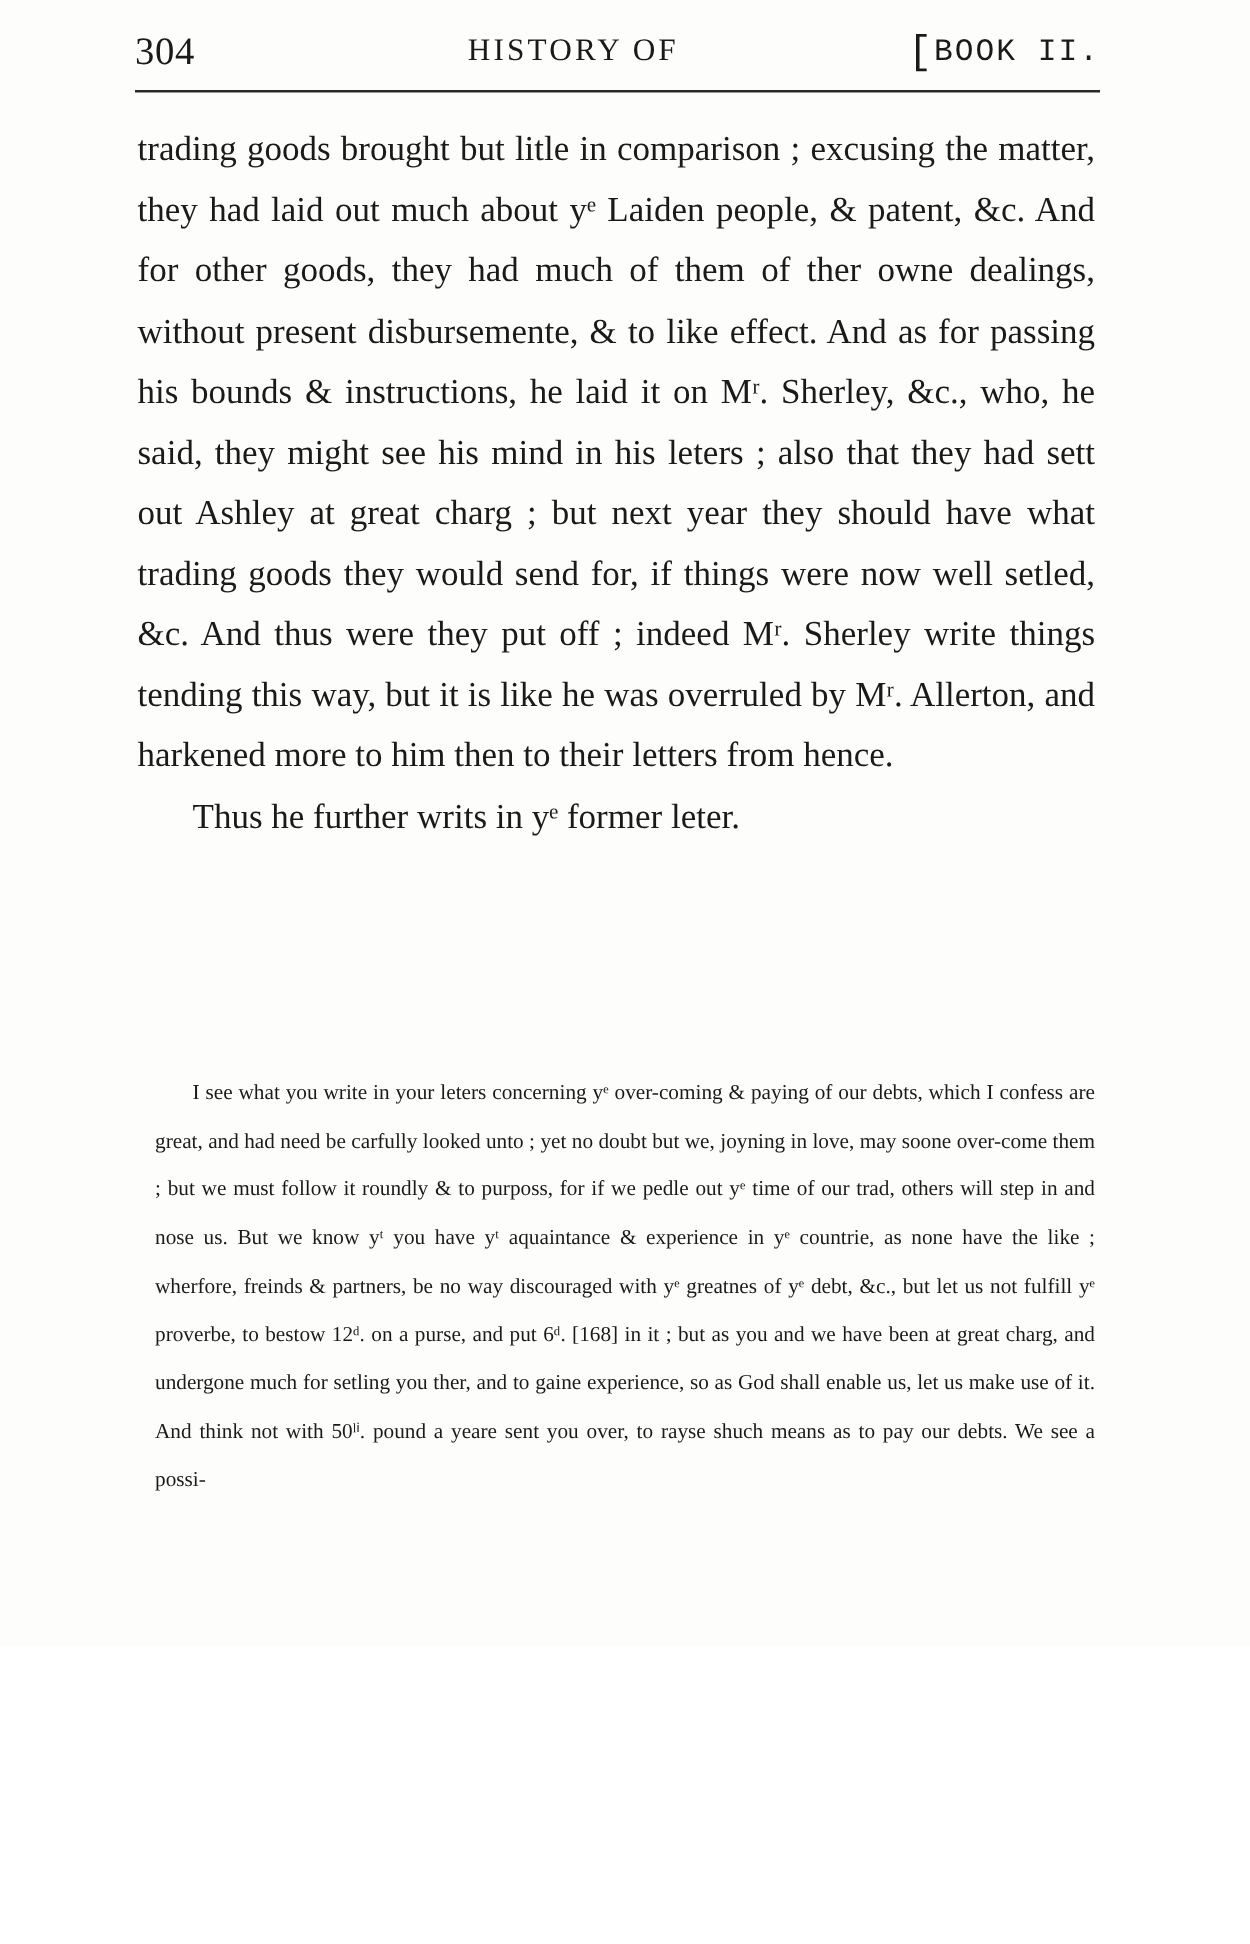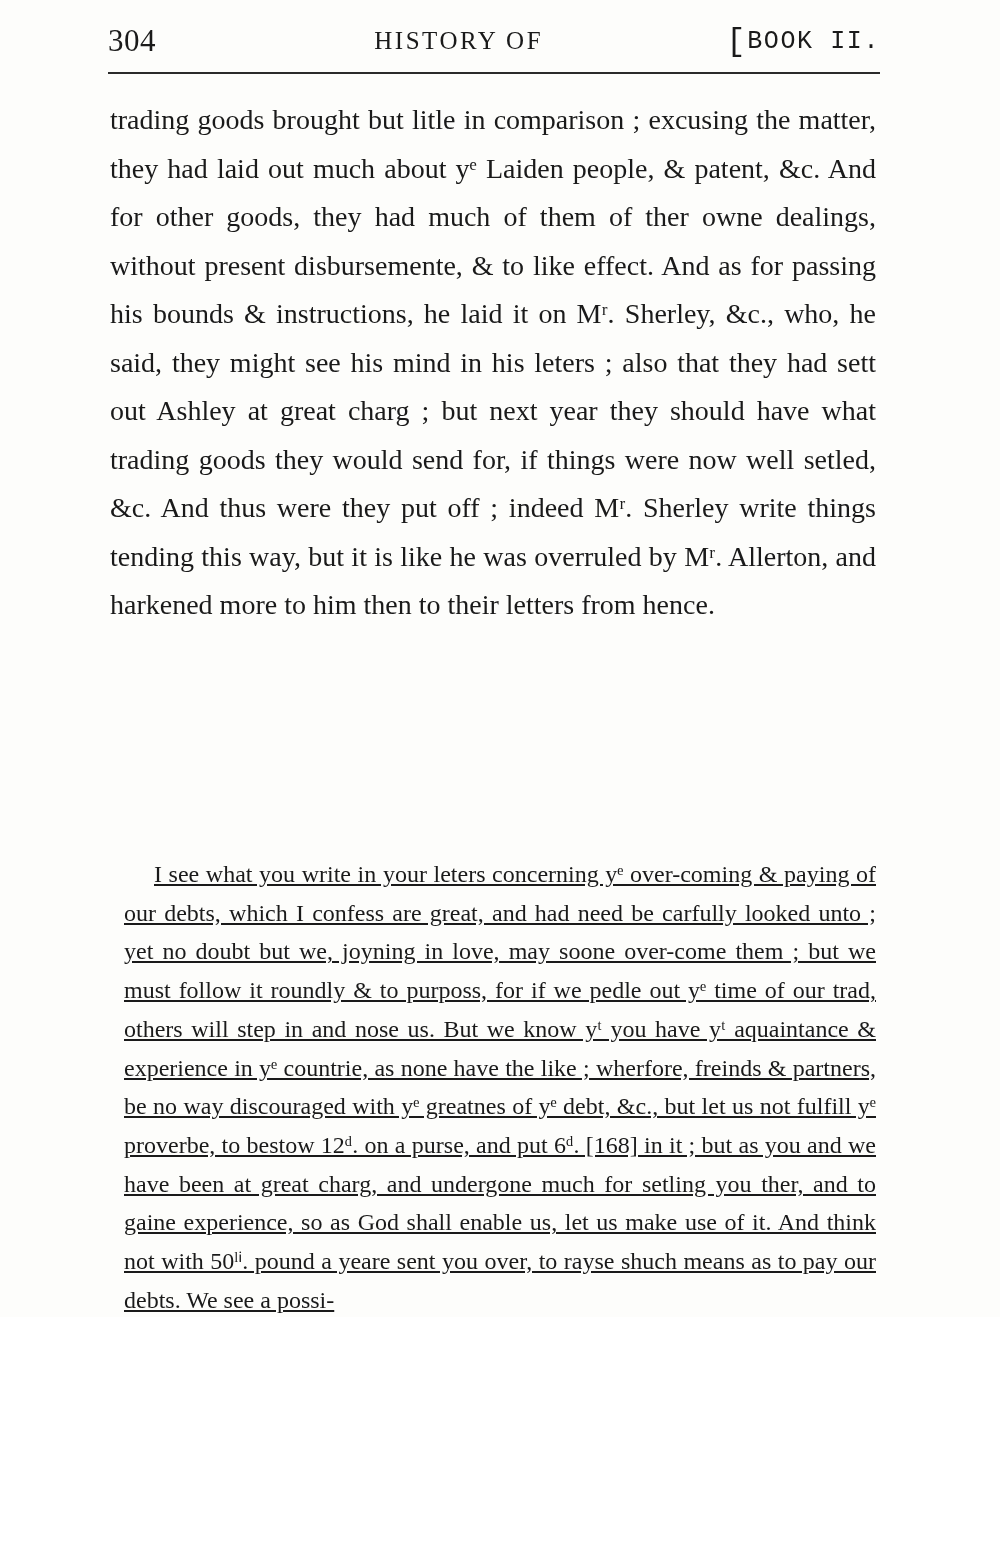--- a/index.html
+++ b/index.html
@@ -80,41 +80,41 @@
     text-indent: 44px;
   }
   .quote-block {
     position: absolute;
     left: 124px;
     top: 855px;
     width: 752px;
   }
   p.quote {
     margin: 0;
-    font-size: 24px;
+    font-size: 17px;
     line-height: 38.7px;
     text-align: justify;
     text-indent: 30px;
-    text-decoration: underline;
   }
 </style>
 </head>
 <body>
 
 <div class="page">
 
   <div class="header">
     <span class="folio">304</span>
     <span class="run-title">HISTORY OF</span>
     <span class="book-ref"><span class="bracket">[</span><span>BOOK II.</span></span>
   </div>
 
   <div class="rule"></div>
 
   <div class="body-block">
     <p class="para">trading goods brought but litle in comparison ; excusing the matter, they had laid out much about yᵉ Laiden people, &amp; patent, &amp;c.   And for other goods, they had much of them of ther owne dealings, without present disbursemente, &amp; to like effect.   And as for passing his bounds &amp; instructions, he laid it on Mʳ. Sherley, &amp;c., who, he said, they might see his mind in his leters ; also that they had sett out Ashley at great charg ; but next year they should have what trading goods they would send for, if things were now well setled, &amp;c.   And thus were they put off ; indeed Mʳ. Sherley write things tending this way, but it is like he was overruled by Mʳ. Allerton, and harkened more to him then to their letters from hence.</p>
+    <p class="para indent">Thus he further writs in yᵉ former leter.</p>
   </div>
 
   <div class="quote-block">
     <p class="quote">I see what you write in your leters concerning yᵉ over-coming &amp; paying of our debts, which I confess are great, and had need be carfully looked unto ; yet no doubt but we, joyning in love, may soone over-come them ; but we must follow it roundly &amp; to purposs, for if we pedle out yᵉ time of our trad, others will step in and nose us.   But we know yᵗ you have yᵗ aquaintance &amp; experience in yᵉ countrie, as none have the like ; wherfore, freinds &amp; partners, be no way discouraged with yᵉ greatnes of yᵉ debt, &amp;c., but let us not fulfill yᵉ proverbe, to bestow 12ᵈ. on a purse, and put 6ᵈ. [168] in it ; but as you and we have been at great charg, and undergone much for setling you ther, and to gaine experience, so as God shall enable us, let us make use of it. And think not with 50ˡⁱ. pound a yeare sent you over, to rayse shuch means as to pay our debts.   We see a possi-</p>
   </div>
 
 </div>
 
 </body></html>

